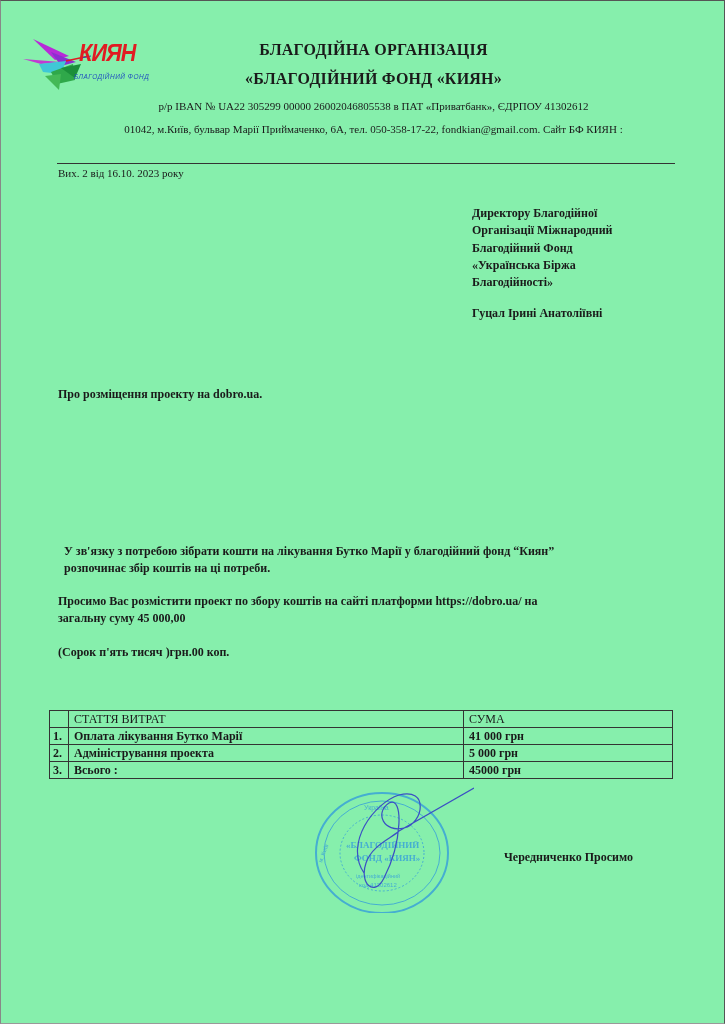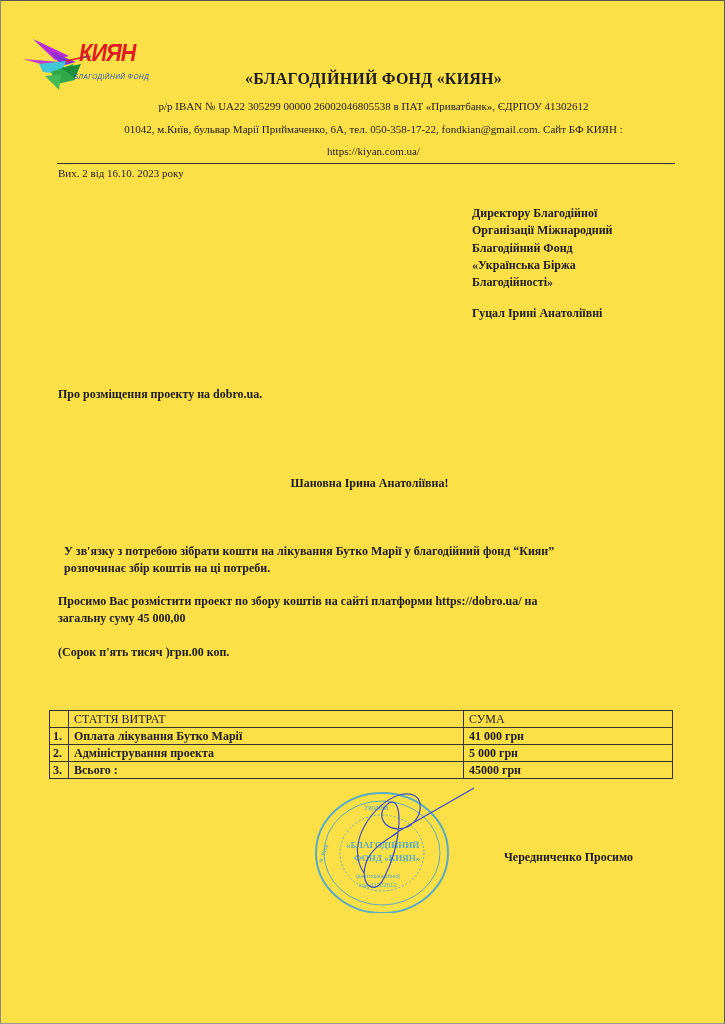--- a/index.html
+++ b/index.html
@@ -11,21 +11,21 @@
       position: relative;
       overflow: hidden;
     }
     .page {
       position: absolute; left: 0; top: 0;
       width: 723px; height: 1022px;
       border-top: 1px solid #555;
       border-right: 1px solid #555;
       border-left: 1px solid #888;
       border-bottom: 1px solid #999;
-      background: #fde047;
+      background: #86efac;
       text-decoration: underline;
     }
     .abs { position: absolute; }
 
     
     .logo { left: 20px; top: 33px; width: 110px; height: 60px; }
     .logo-word {
       left: 78px; top: 38px;
       font-family: "Liberation Sans", sans-serif;
       font-style: italic; font-weight: bold;
@@ -119,38 +119,37 @@
     <polygon points="18,30 45,27 40,40 22,38" fill="#3fc7d6"></polygon>
     <polygon points="30,38 52,30 54,46 36,50" fill="#2fa84a"></polygon>
     <polygon points="24,42 40,40 38,56" fill="#44b957"></polygon>
     <polygon points="40,34 60,30 54,44" fill="#1b8f3a"></polygon>
     <line x1="45" y1="27" x2="68" y2="22" stroke="#e11b22" stroke-width="1.5"></line>
     <line x1="60" y1="24" x2="70" y2="22" stroke="#1f4fbf" stroke-width="1"></line>
   </svg>
   <div class="abs logo-word">КИЯН</div>
   <div class="abs logo-sub">БЛАГОДІЙНИЙ ФОНД</div>
 
+  <div class="abs org-title org-line1">БЛАГОДІЙНА ОРГАНІЗАЦІЯ</div>
   <div class="abs org-title org-line2">«БЛАГОДІЙНИЙ ФОНД «КИЯН»</div>
   <div class="abs org-info info1">р/р IBAN № UA22 305299 00000 26002046805538  в ПАТ «Приватбанк», ЄДРПОУ 41302612</div>
   <div class="abs org-info info2">01042, м.Київ, бульвар Марії Приймаченко, 6А, тел. 050-358-17-22, fondkian@gmail.com. Сайт БФ КИЯН :</div>
-  <div class="abs org-info info3">https://kiyan.com.ua/</div>
   <div class="abs hr-top"></div>
   <div class="abs outgoing">Вих. 2  від 16.10. 2023 року</div>
 
   <div class="abs addressee">
     <div>Директору Благодійної</div>
     <div>Організації Міжнародний</div>
     <div>Благодійний Фонд</div>
     <div>«Українська Біржа</div>
     <div>Благодійності»</div>
   </div>
   <div class="abs addressee-name">Гуцал Ірині Анатоліївні</div>
 
   <div class="abs subject">Про розміщення проекту на dobro.ua.</div>
-  <div class="abs greeting">Шановна Ірина Анатоліївна!</div>
 
   <div class="abs para p1">
     <div>У зв'язку з потребою зібрати кошти на лікування Бутко Марії у благодійний фонд “Киян”</div>
     <div>розпочинає збір коштів на ці потреби.</div>
   </div>
   <div class="abs para p2">
     <div>Просимо Вас розмістити проект по збору коштів на сайті платформи  https://dobro.ua/  на</div>
     <div>загальну суму 45 000,00</div>
   </div>
   <div class="abs para p3">(Сорок п'ять тисяч )грн.00 коп.</div>

